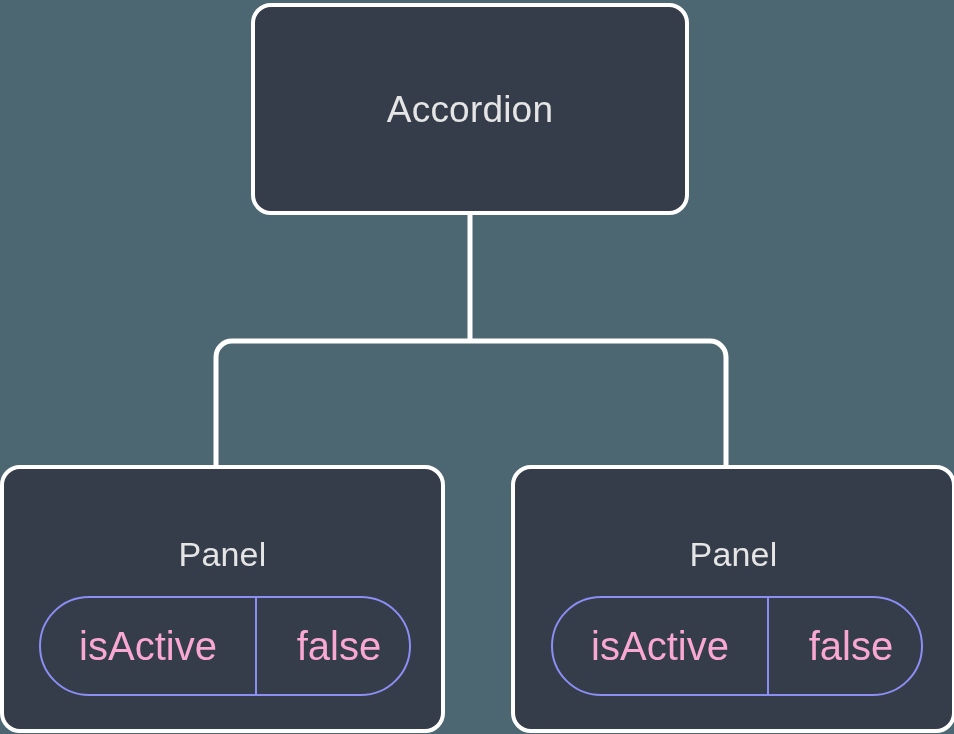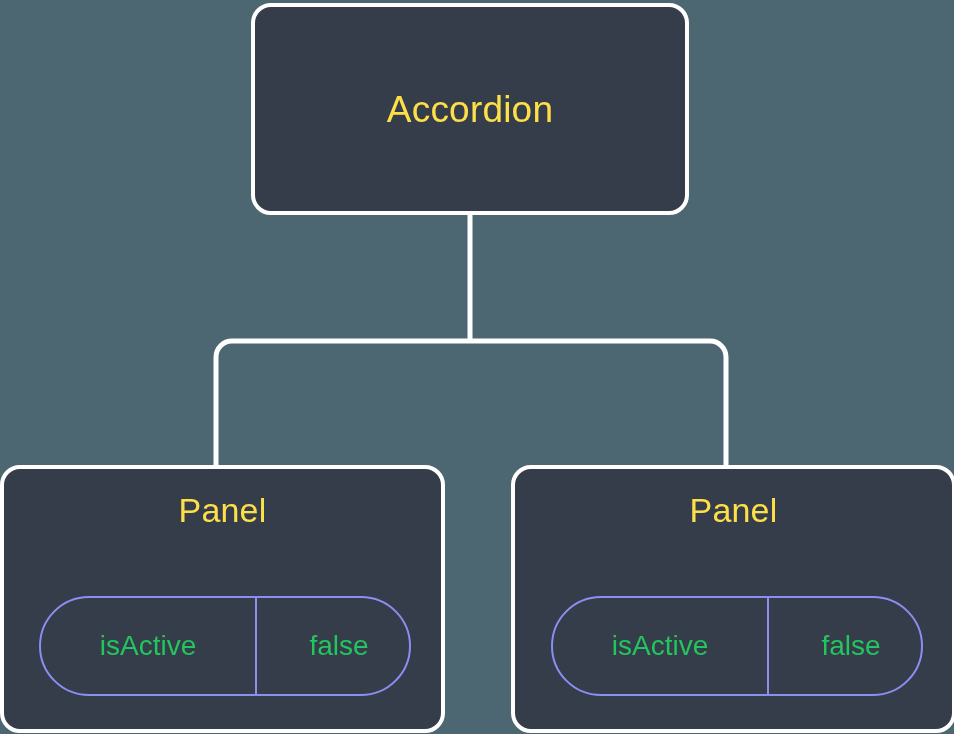--- a/index.html
+++ b/index.html
@@ -48,28 +48,28 @@
     width: 438px;
     height: 212px;
     justify-content: center;
   }
 
   .node-leaf {
     top: 465px;
     width: 445px;
     height: 268px;
     justify-content: flex-start;
-    padding-top: 24px;
+    padding-top: 68px;
   }
 
   .node-leaf.left  { left: 0px; }
   .node-leaf.right { left: 511px; }
 
   .node-title {
-    color: #fde047;
+    color: #e5e5e5;
     font-size: 37px;
     line-height: 1;
     letter-spacing: 0.2px;
     white-space: nowrap;
     user-select: none;
   }
 
   .node-leaf .node-title {
     font-size: 34px;
   }
@@ -87,22 +87,22 @@
     overflow: hidden;
   }
 
   .prop-pill.left-pill  { left: 35px;  width: 372px; }
   .prop-pill.right-pill { left: 36px;  width: 372px; }
 
   .prop-cell {
     display: flex;
     align-items: center;
     justify-content: center;
-    color: #22c55e;
-    font-size: 28px;
+    color: #f9a8d4;
+    font-size: 40px;
     line-height: 1;
     white-space: nowrap;
     user-select: none;
   }
 
   .prop-key {
     flex: 0 0 214px;
   }
 
   .prop-divider {

